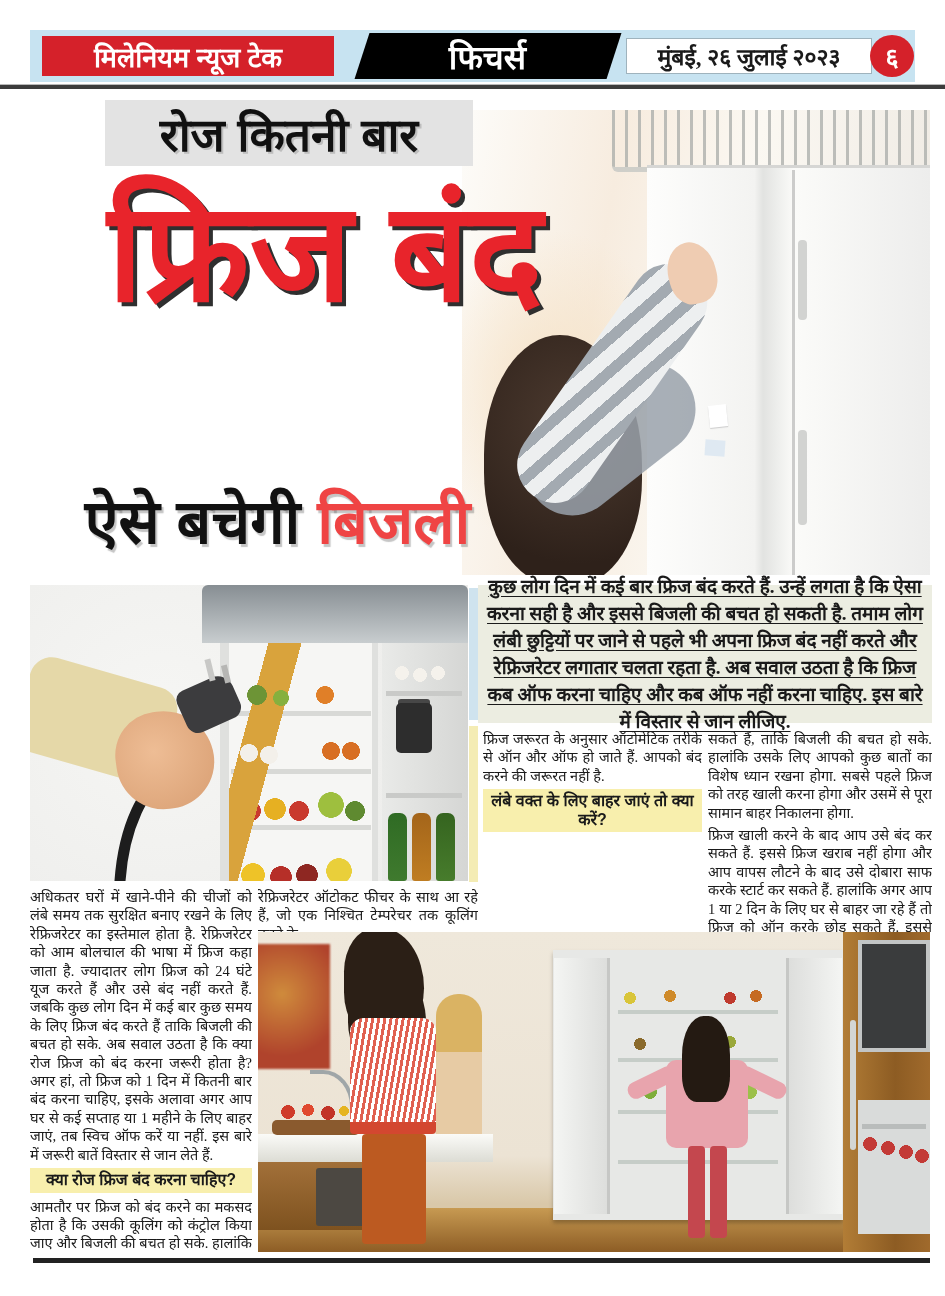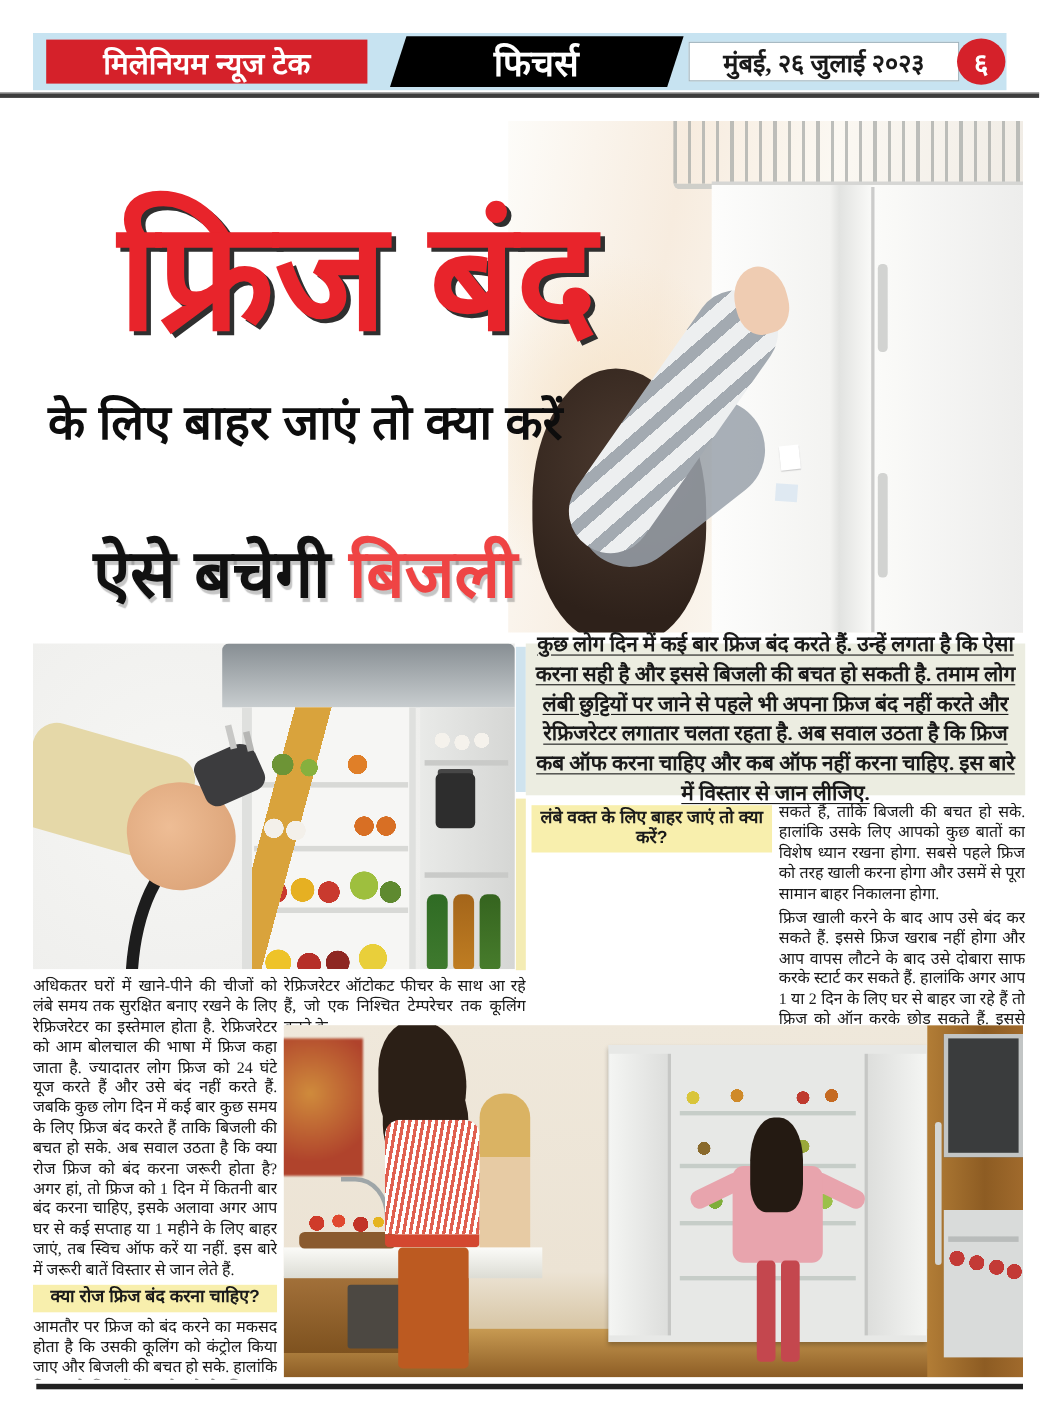--- a/index.html
+++ b/index.html
@@ -259,23 +259,25 @@
     <div class="hp-handle-bot"></div>
     <div class="hp-note1"></div>
     <div class="hp-note2"></div>
     <div class="hp-face"></div>
     <div class="hp-hair"></div>
     <div class="hp-elbow"></div>
     <div class="hp-arm"></div>
     <div class="hp-hand"></div>
   </div>
 
+  <div class="kicker">
+    <span>रोज कितनी बार</span>
+  </div>
   <h1 class="headline">फ्रिज बंद</h1>
   <div class="dek">
-    <div>के लिए बाहर जाएं तो क्या करें</div>
   </div>
   <div class="subhead">
     <span class="sh-black">ऐसे बचेगी</span>
     <span class="sh-pink">बिजली</span>
   </div>
 
   <div class="plug-photo">
     <div class="pp-cap"></div>
     <div class="pp-interior"></div>
     <div class="pp-door"></div>
@@ -302,20 +304,21 @@
 
   <div class="col col1">
     <p>अधिकतर घरों में खाने-पीने की चीजों को लंबे समय तक सुरक्षित बनाए रखने के लिए रेफ्रिजरेटर का इस्तेमाल होता है. रेफ्रिजरेटर को आम बोलचाल की भाषा में फ्रिज कहा जाता है. ज्यादातर लोग फ्रिज को 24 घंटे यूज करते हैं और उसे बंद नहीं करते हैं. जबकि कुछ लोग दिन में कई बार कुछ समय के लिए फ्रिज बंद करते हैं ताकि बिजली की बचत हो सके. अब सवाल उठता है कि क्या रोज फ्रिज को बंद करना जरूरी होता है? अगर हां, तो फ्रिज को 1 दिन में कितनी बार बंद करना चाहिए, इसके अलावा अगर आप घर से कई सप्ताह या 1 महीने के लिए बाहर जाएं, तब स्विच ऑफ करें या नहीं. इस बारे में जरूरी बातें विस्तार से जान लेते हैं.</p>
     <div class="yellow-head">क्या रोज फ्रिज बंद करना चाहिए?</div>
     <p>आमतौर पर फ्रिज को बंद करने का मकसद होता है कि उसकी कूलिंग को कंट्रोल किया जाए और बिजली की बचत हो सके. हालांकि फ्रिज को दिन में एक-दो घंटे के लिए बंद करने में कोई समझदारी नहीं है. आज के समय में ज्यादातर</p>
   </div>
   <div class="col col2">
     <p>रेफ्रिजरेटर ऑटोकट फीचर के साथ आ रहे हैं, जो एक निश्चित टेम्परेचर तक कूलिंग करने के</p>
   </div>
   <div class="col col3">
+    <p>फ्रिज जरूरत के अनुसार ऑटोमेटिक तरीके से ऑन और ऑफ हो जाते हैं. आपको बंद करने की जरूरत नहीं है.</p>
     <div class="yellow-head">लंबे वक्त के लिए बाहर जाएं तो क्या करें?</div>
 
   </div>
   <div class="col col4">
     <p>सकते हैं, ताकि बिजली की बचत हो सके. हालांकि उसके लिए आपको कुछ बातों का विशेष ध्यान रखना होगा. सबसे पहले फ्रिज को तरह खाली करना होगा और उसमें से पूरा सामान बाहर निकालना होगा.</p>
     <p>फ्रिज खाली करने के बाद आप उसे बंद कर सकते हैं. इससे फ्रिज खराब नहीं होगा और आप वापस लौटने के बाद उसे दोबारा साफ करके स्टार्ट कर सकते हैं. हालांकि अगर आप 1 या 2 दिन के लिए घर से बाहर जा रहे हैं तो फ्रिज को ऑन करके छोड़ सकते हैं. इससे कोई नुकसान नहीं होगा.</p>
   </div>
 
   <div class="kitchen-photo">
     <div class="kp-floor"></div>

